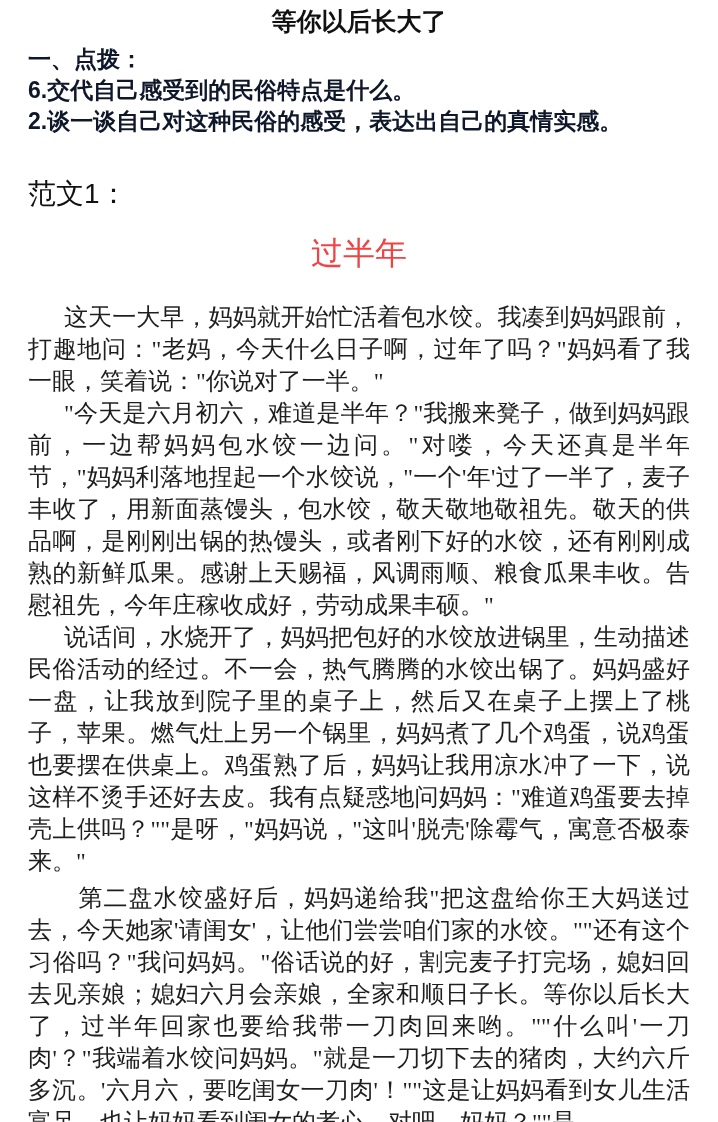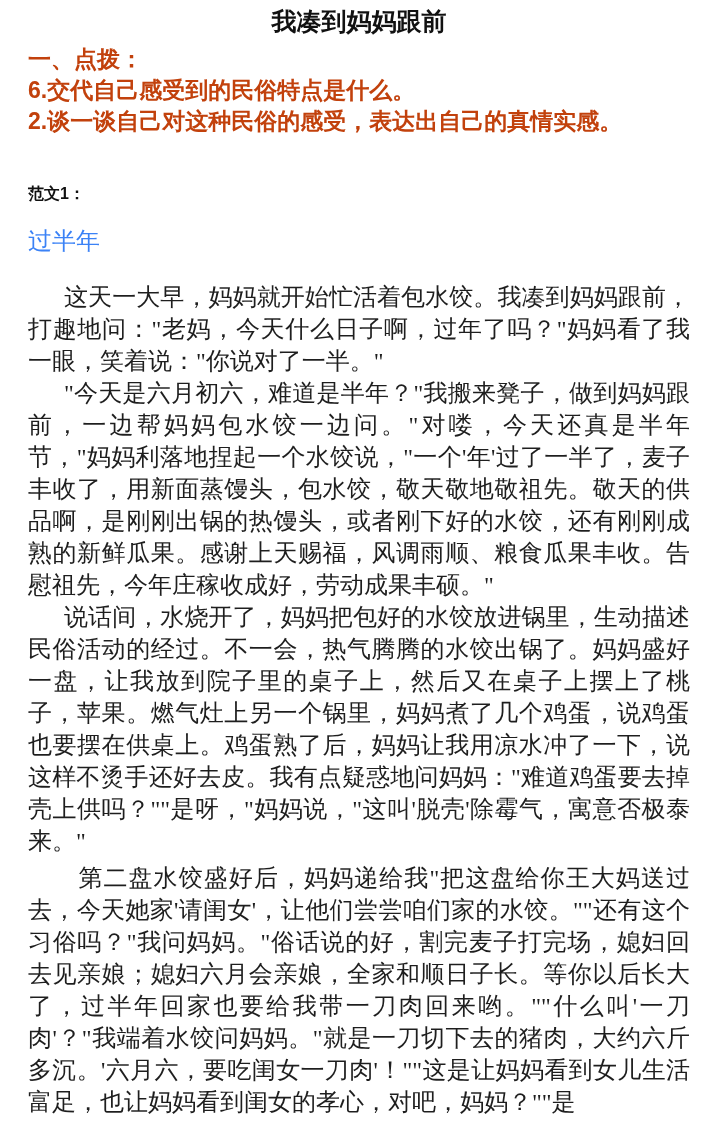--- a/index.html
+++ b/index.html
@@ -26,41 +26,42 @@
     line-height: 30px;
     color: #111111;
     margin: 0;
   }
   .tips-block {
     margin-top: 8px;
     font-family: "Liberation Sans", sans-serif;
     font-weight: bold;
     font-size: 23px;
     line-height: 31px;
-    color: #c2410c;
+    color: #0f172a;
   }
   .tips-heading {
     margin: 0;
   }
   .tip-line {
     margin: 0;
   }
   .essay-label {
     margin-top: 42px;
     font-family: "Liberation Sans", sans-serif;
-    font-weight: bold;
-    font-size: 16px;
+    font-weight: normal;
+    font-size: 28px;
     line-height: 30px;
     color: #111111;
   }
   .essay-title {
-    font-size: 24px;
+    text-align: center;
+    font-size: 32px;
     line-height: 32px;
     margin-top: 6px;
-    color: #3b82f6;
+    color: #ef4444;
   }
   .essay-body {
     font-size: 24px;
     line-height: 32px;
     text-align: justify;
     text-justify: inter-ideograph;
     color: #1e1e1e;
   }
   .para {
     margin: 0;
@@ -69,21 +70,21 @@
   .para.indent-wide {
     text-indent: 2.1em;
     margin-top: 5px;
   }
 </style>
 </head>
 <body>
 
 <div class="page">
 
-  <h1 class="doc-title">我凑到妈妈跟前</h1>
+  <h1 class="doc-title">等你以后长大了</h1>
 
   <div class="tips-block">
     <p class="tips-heading">一、点拨：</p>
     <p class="tip-line">6.交代自己感受到的民俗特点是什么。</p>
     <p class="tip-line">2.谈一谈自己对这种民俗的感受，表达出自己的真情实感。</p>
   </div>
 
   <p class="essay-label">范文1：</p>
 
   <p class="essay-title">过半年</p>

